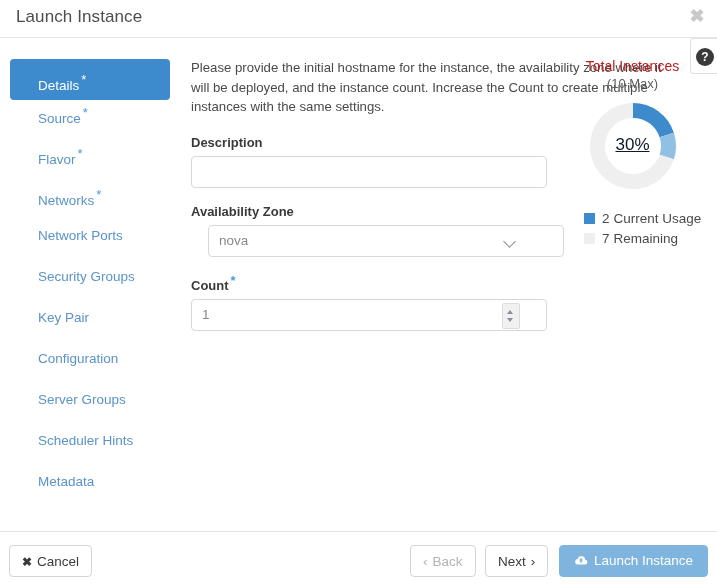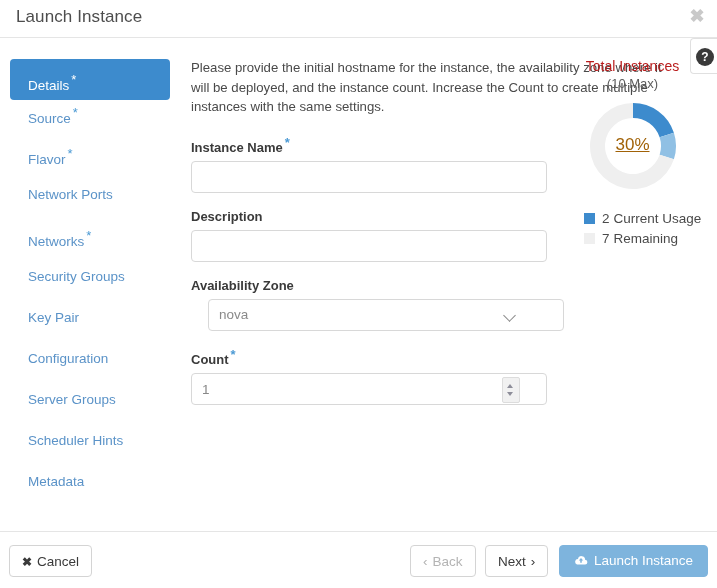--- a/index.html
+++ b/index.html
@@ -95,21 +95,21 @@
   .nav-list {
     position: absolute;
     left: 10px;
     top: 21px;
     width: 160px;
   }
   .nav-item {
     height: 26px;
     line-height: 26px;
     margin-bottom: 15px;
-    padding-left: 18px;
+    padding-left: 28px;
     font-size: 13.5px;
     color: #5b93c8;
     border-radius: 4px;
     cursor: pointer;
     white-space: nowrap;
     box-sizing: border-box;
   }
   .nav-item.active {
     background: #3d8bcd;
     color: #ffffff;
@@ -248,21 +248,21 @@
     height: 90px;
     margin: 0 auto;
   }
   .donut-pct {
     position: absolute;
     left: 0;
     top: 34px;
     width: 90px;
     text-align: center;
     font-size: 17px;
-    color: #a16207;
+    color: #0f172a;
     text-decoration: underline;
   }
   .legend {
     margin-top: 18px;
     text-align: left;
     padding-left: 29px;
   }
   .legend-row {
     height: 20px;
     line-height: 20px;
@@ -343,40 +343,34 @@
 <button class="help-btn">
   <span class="help-circle">?</span>
 </button>
 
 <div class="modal-body">
 
   <div class="nav-list">
       <div class="nav-item active"><span>Details</span><span class="req-star">*</span></div>
       <div class="nav-item"><span>Source</span><span class="req-star">*</span></div>
       <div class="nav-item"><span>Flavor</span><span class="req-star">*</span></div>
+      <div class="nav-item"><span>Networks</span><span class="req-star">*</span></div>
       <div class="nav-item"><span>Network Ports</span></div>
-      <div class="nav-item"><span>Networks</span><span class="req-star">*</span></div>
       <div class="nav-item"><span>Security Groups</span></div>
       <div class="nav-item"><span>Key Pair</span></div>
       <div class="nav-item"><span>Configuration</span></div>
       <div class="nav-item"><span>Server Groups</span></div>
       <div class="nav-item"><span>Scheduler Hints</span></div>
       <div class="nav-item"><span>Metadata</span></div>
     </div>
 
   <div class="form-col">
 
     <p class="intro-text">Please provide the initial hostname for the instance, the availability zone where it will be deployed, and the instance count. Increase the Count to create multiple instances with the same settings.</p>
 
-    <div class="field-block">
-      <div class="field-label">
-        <span>Instance Name</span><span class="req-star">*</span>
-      </div>
-      <input class="text-input" type="text" value="" style="">
-    </div>
 
     <div class="field-block">
       <div class="field-label">Description</div>
       <input class="text-input" type="text" value="" style="">
     </div>
 
     <div class="field-block">
       <div class="field-label">Availability Zone</div>
       <div class="select-wrap">
         <div class="select-input">nova</div>

